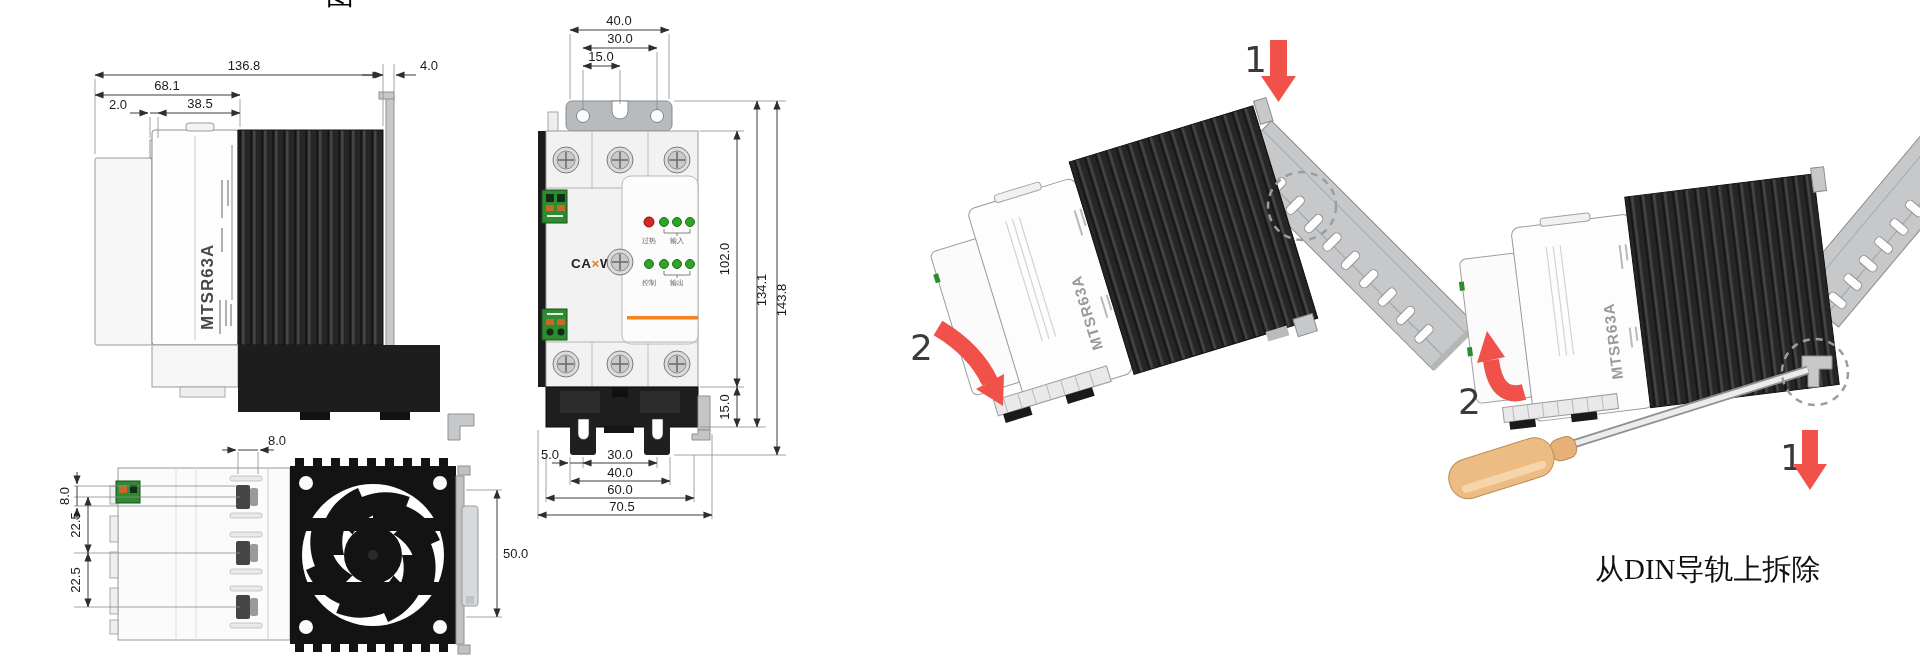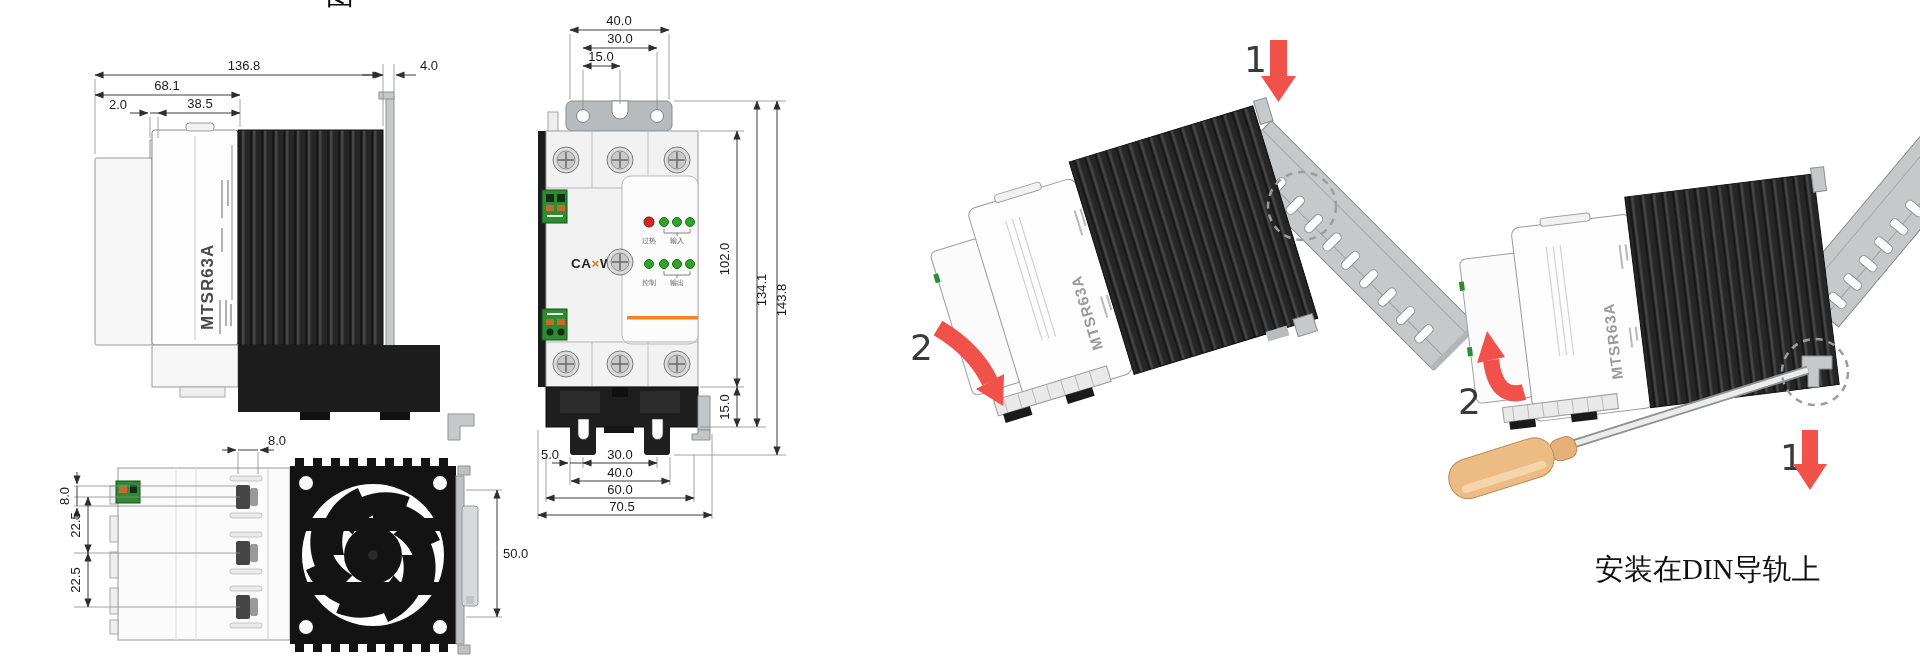--- a/index.html
+++ b/index.html
@@ -446,14 +446,14 @@
       <path d="M74,332 Q46,340 41,300" fill="none" stroke-width="16" stroke="#f0524a"></path>
       <polygon points="55,297 27,303 37,271" fill="#f0524a"></polygon>
     </g>
     <text class="stepnum" x="330" y="410">1</text>
     <g>
       <rect x="352" y="370" width="16" height="36" fill="#f0524a"></rect>
       <polygon points="343,404 377,404 360,430" fill="#f0524a"></polygon>
     </g>
   </svg>
 
-  <div class="cap" style="left:1595px;top:550px">安装在DIN导轨上</div>
+  <div class="cap" style="left:1595px;top:550px">从DIN导轨上拆除</div>
 </div>
 
 </body></html>

